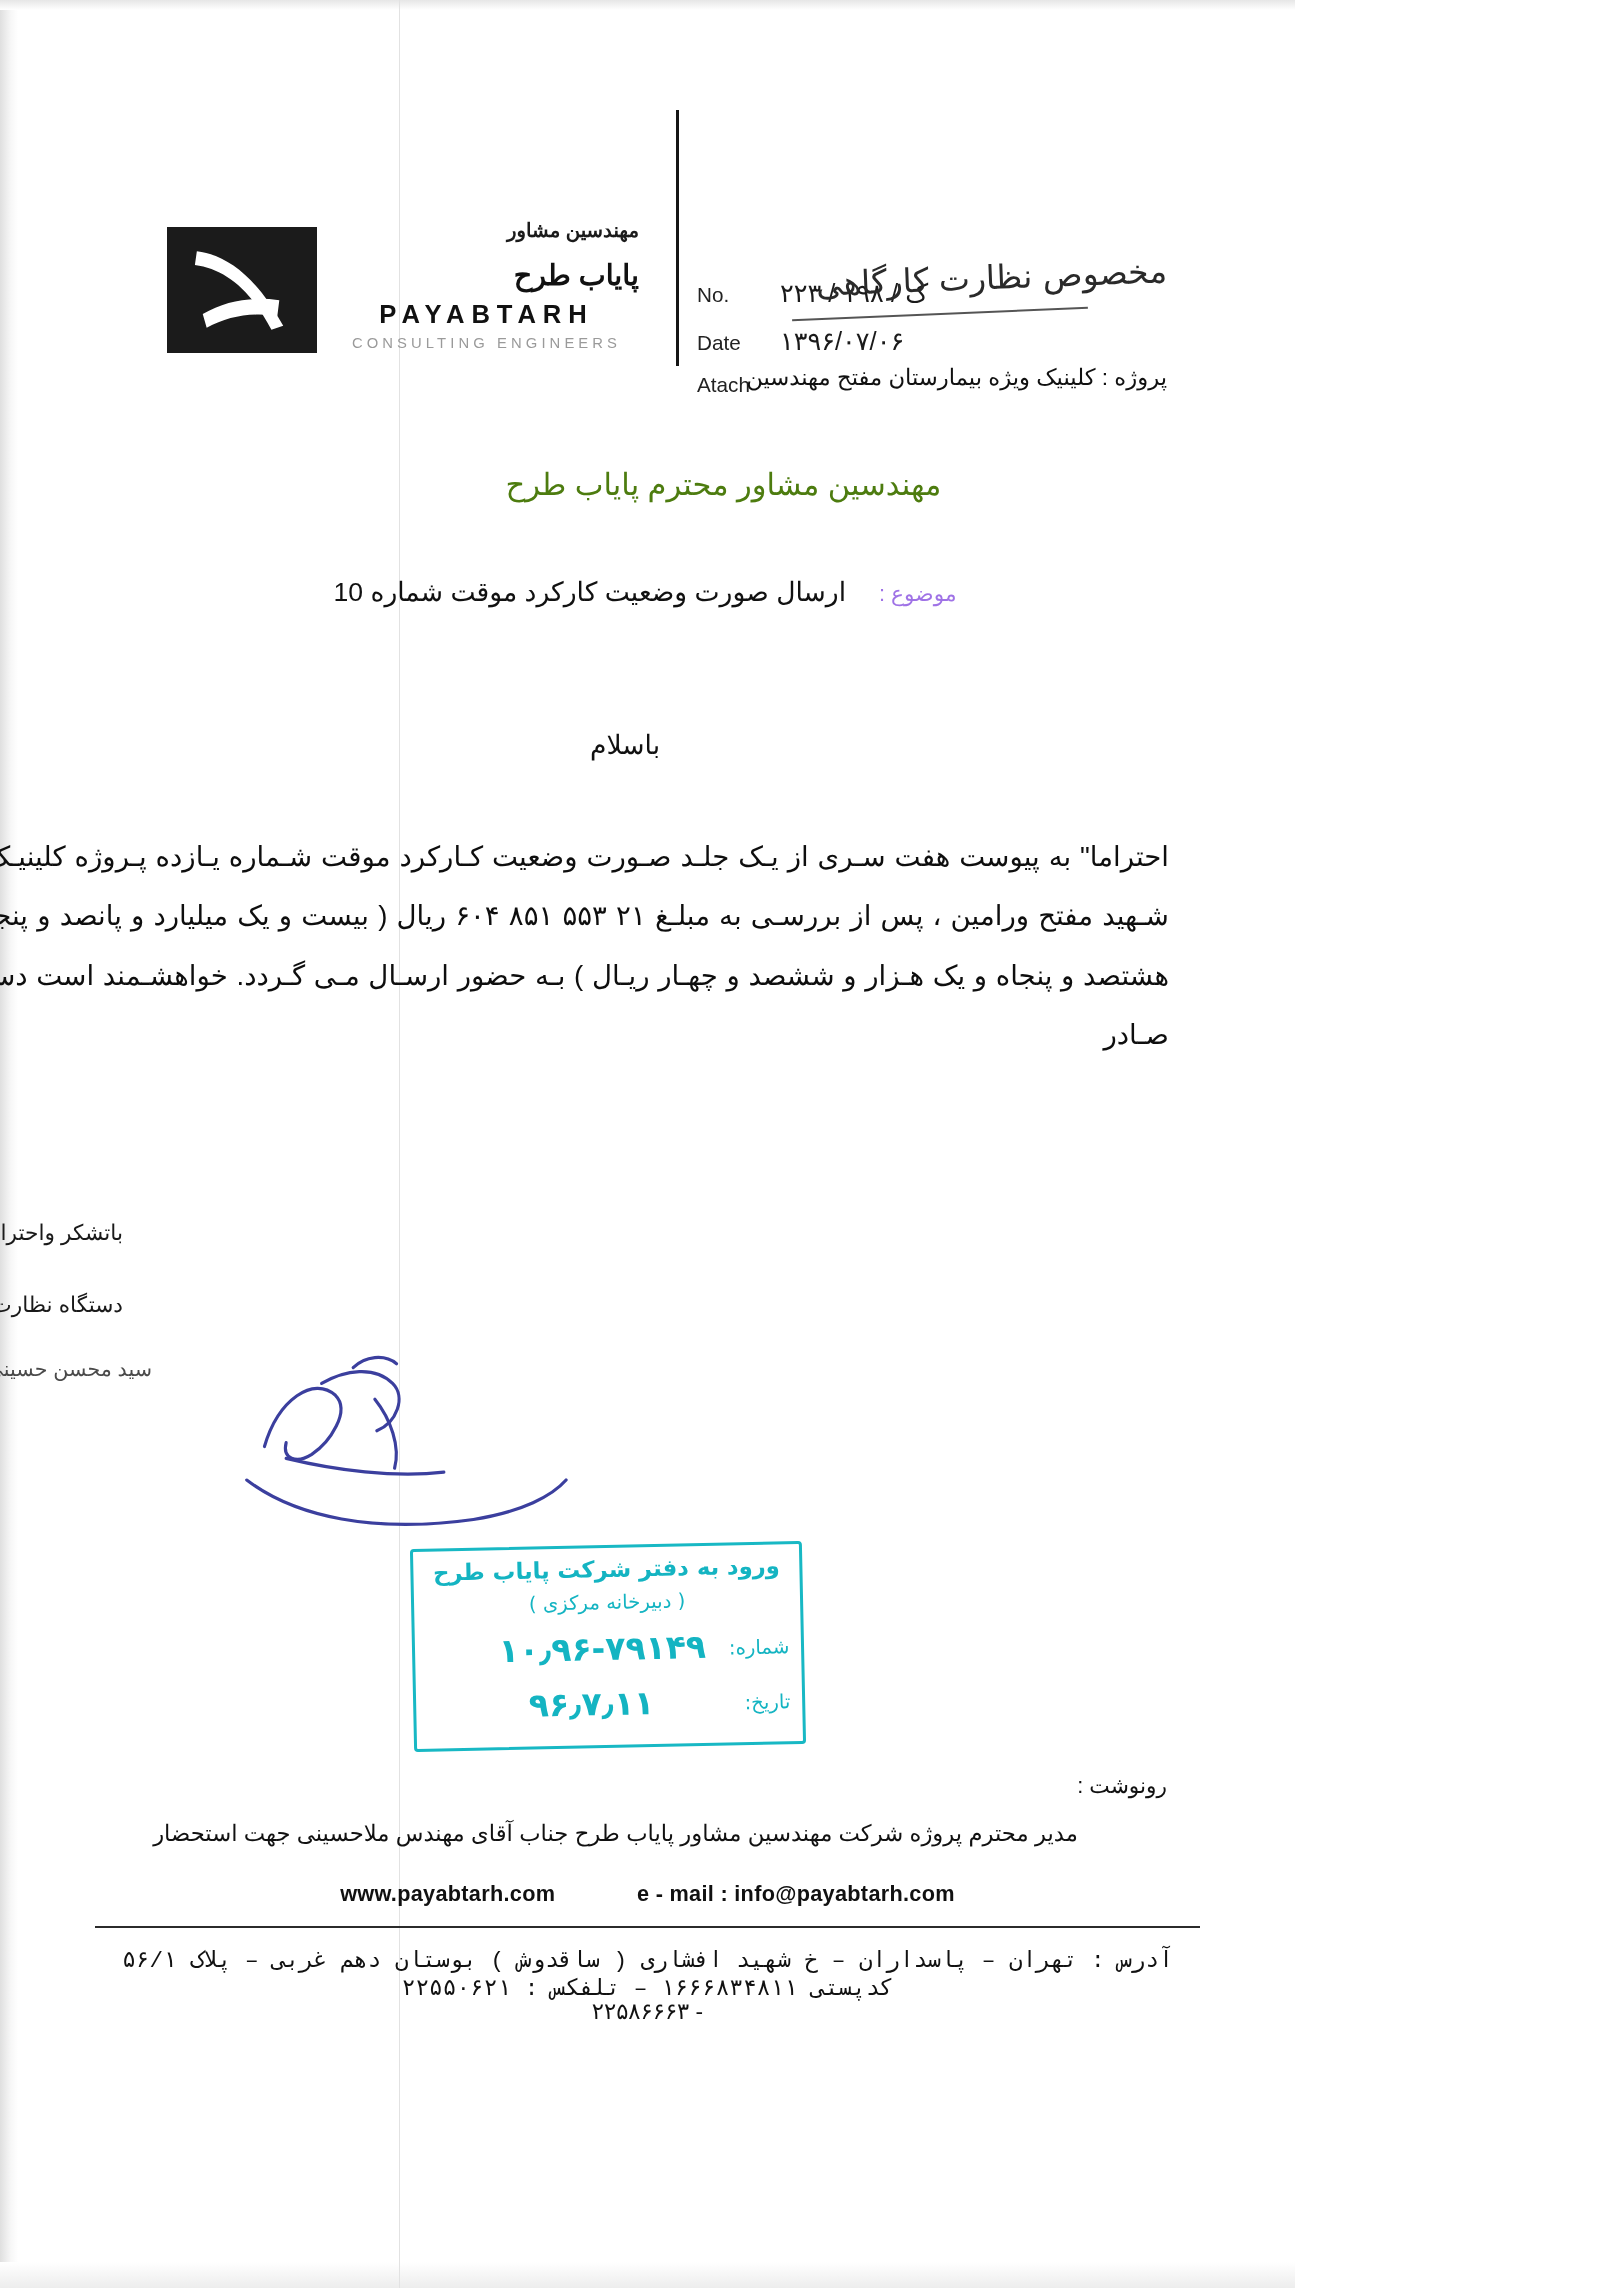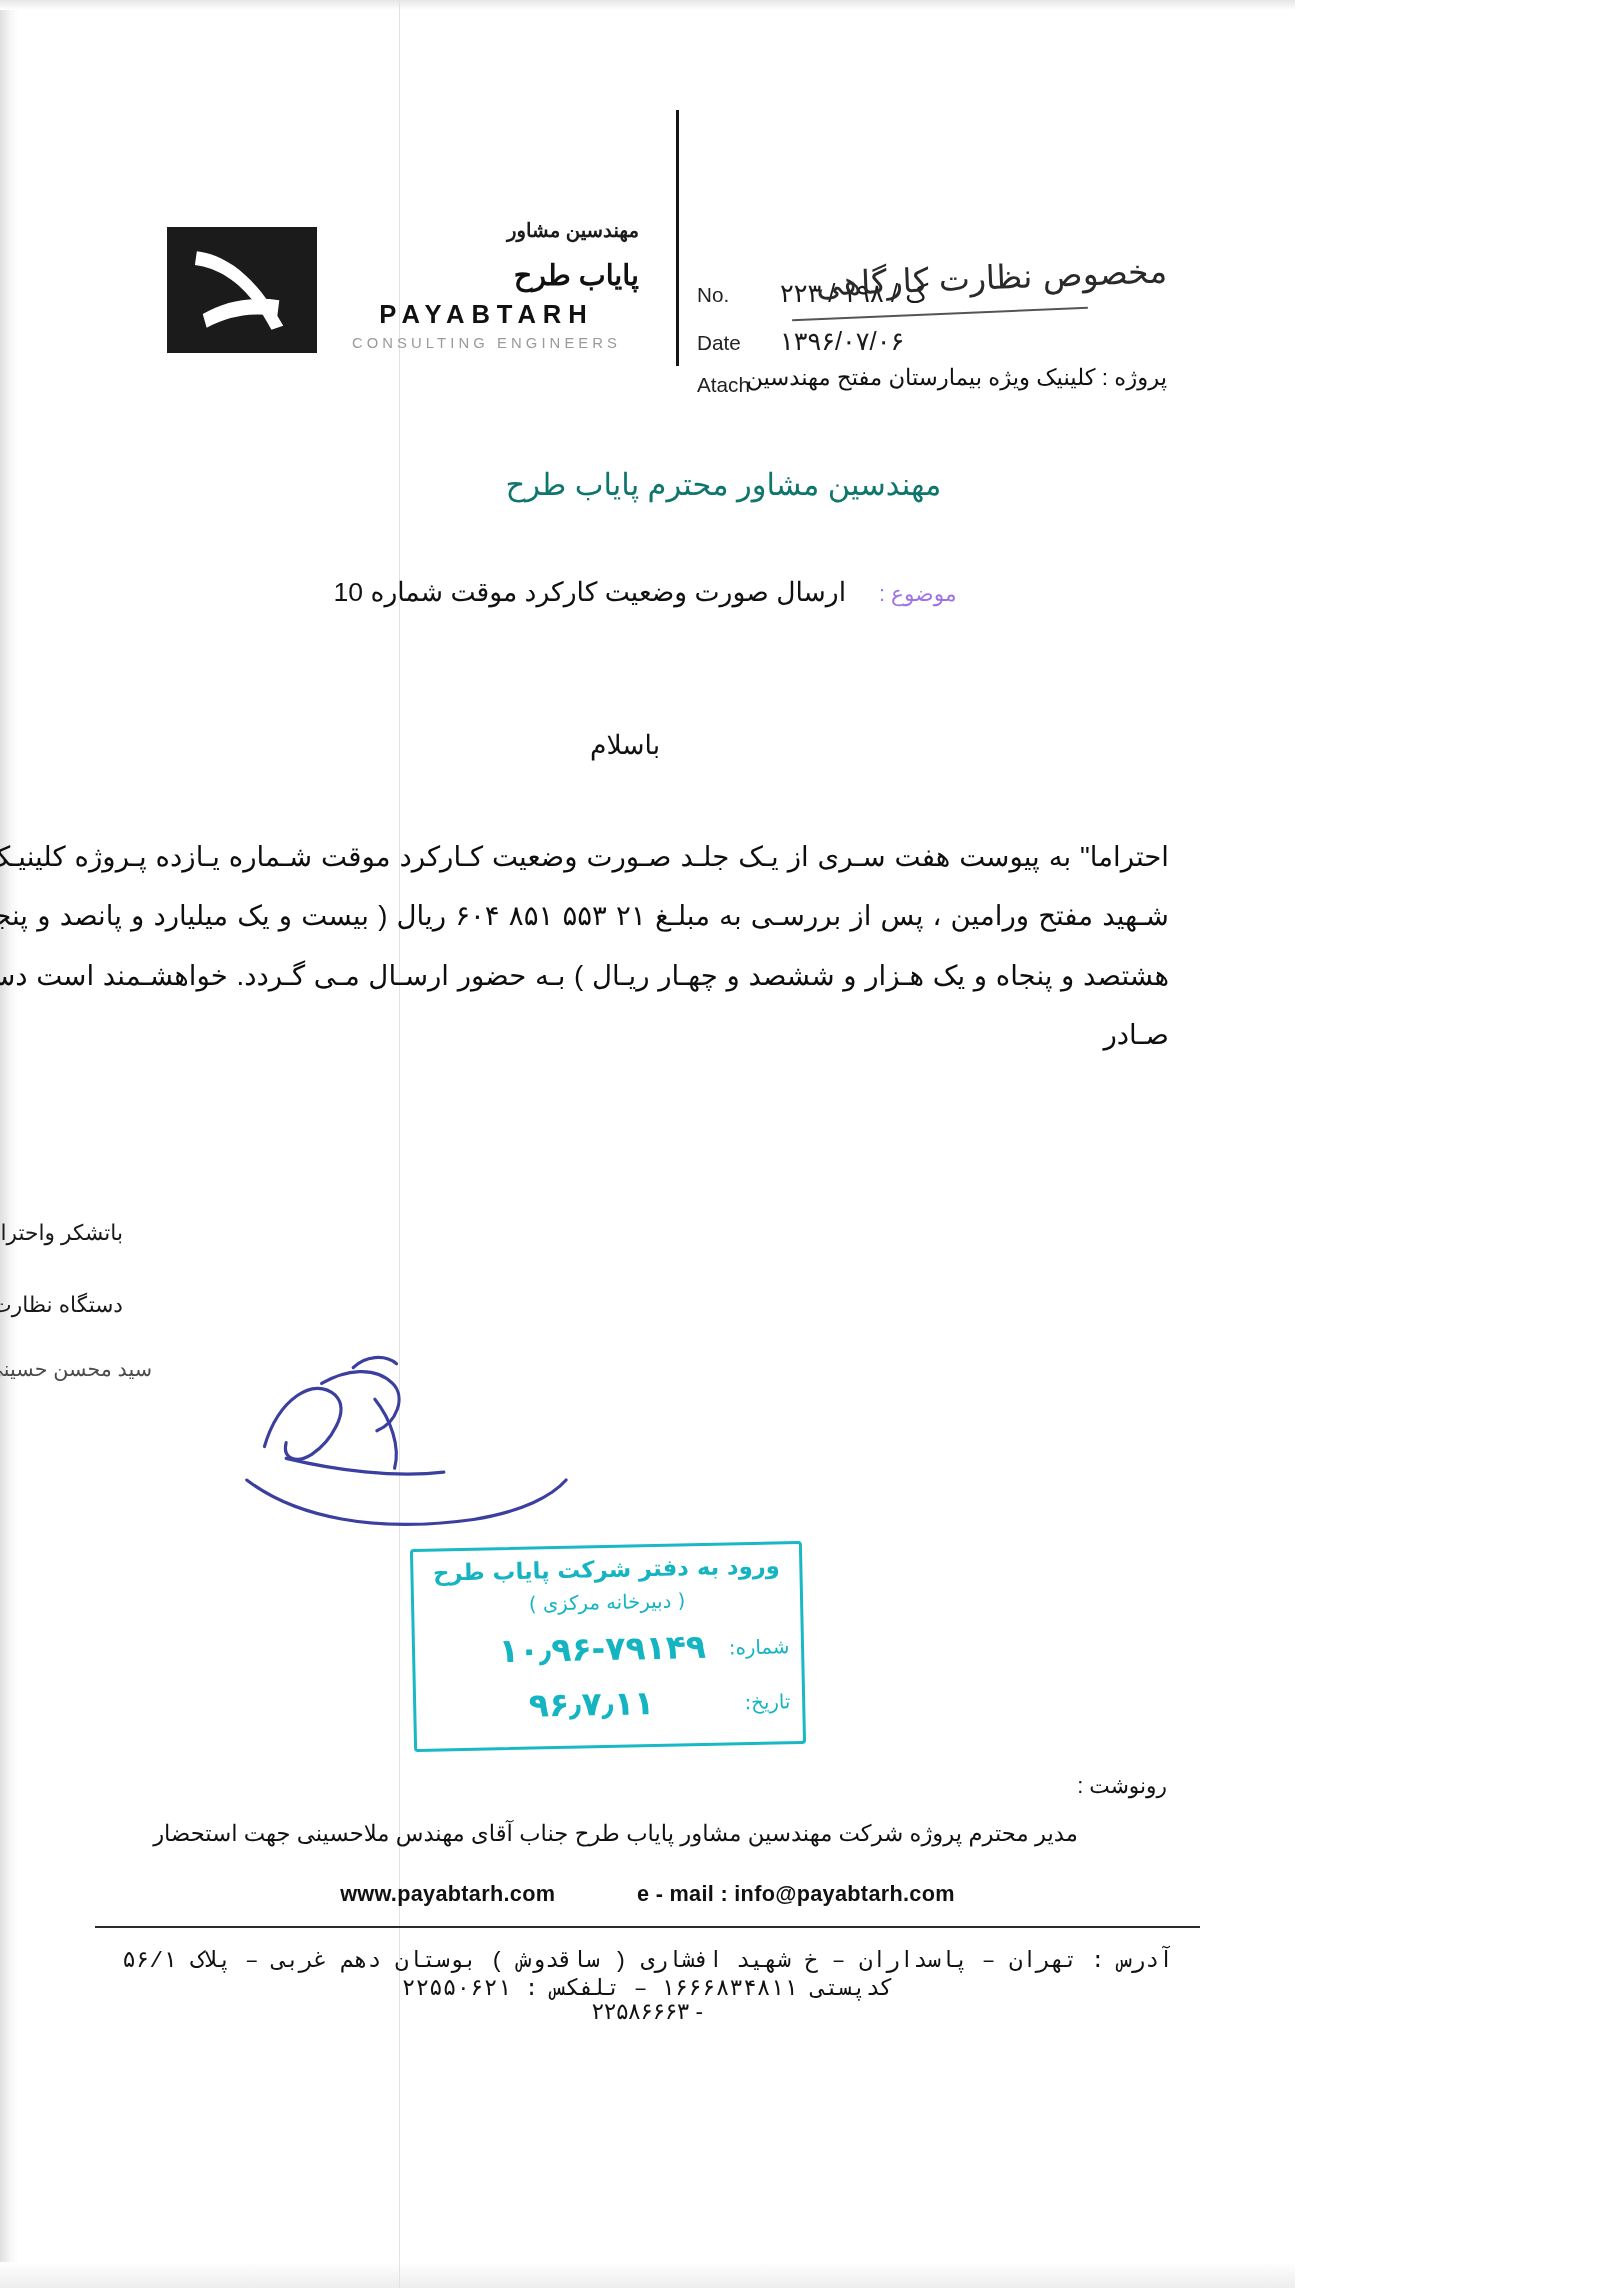--- a/index.html
+++ b/index.html
@@ -171,21 +171,21 @@
   }
 
   
   .addressee {
     position: absolute;
     right: 128px;
     top: 467px;
     width: 887px;
     text-align: center;
     font-size: 30.5px;
-    color: #0f766e;
+    color: #4d7c0f;
     direction: rtl;
   }
   .subject-row {
     position: absolute;
     right: 128px;
     top: 576px;
     width: 1044px;
     direction: rtl;
     text-align: center;
     font-size: 26.6px;

